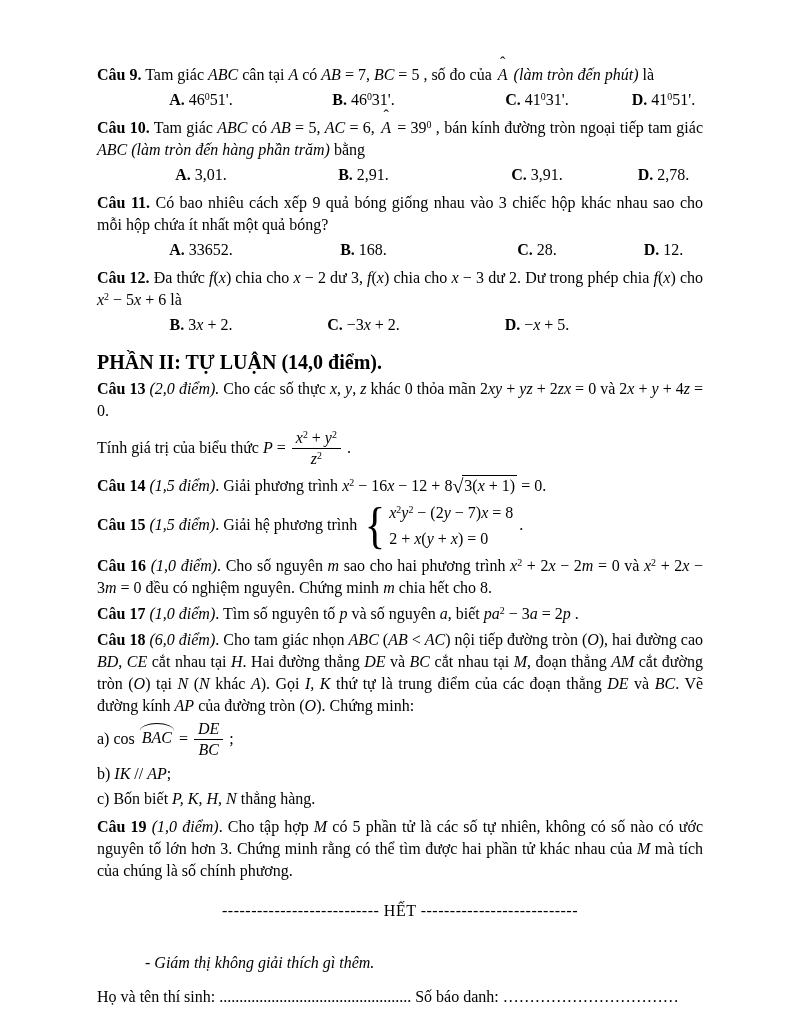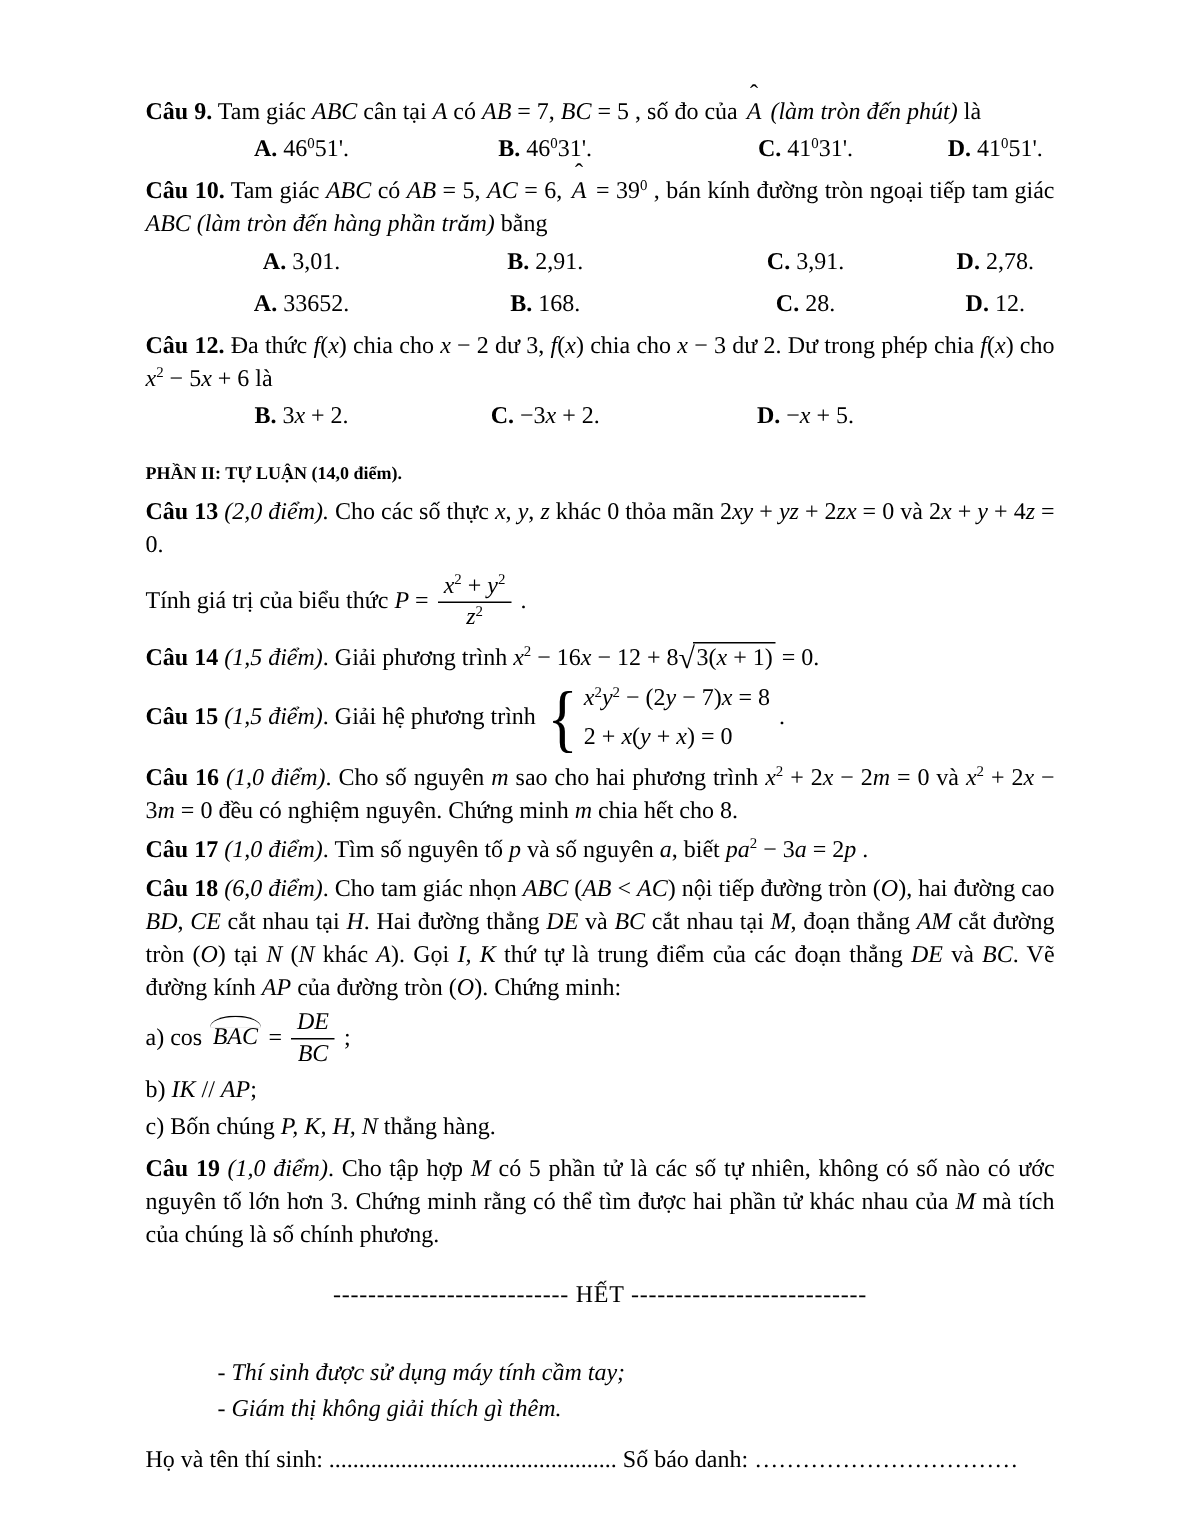--- a/index.html
+++ b/index.html
@@ -8,21 +8,21 @@
     font-family:"Liberation Serif","DejaVu Serif",serif;
     font-size:16px;line-height:22px;
   }
   .page{box-sizing:border-box;width:792px;height:1024px;padding:64px 89px 0 97px;}
   .para{margin:0;text-align:justify;}
   .mcq{margin:0 0 2px 0;}
   .opts{display:grid;grid-template-columns:152px 173px 174px auto;margin:3px 0 6px 28px;text-align:center;}
   .opt{white-space:nowrap;}
   .opt-label{font-weight:bold;}
   .opt-label::after{content:" ";}
-  .part2-heading{font-size:12px;font-weight:bold;margin:15px 0 5px 0;}
+  .part2-heading{font-size:20px;font-weight:bold;margin:15px 0 5px 0;}
   .mt4{margin-top:4px;}
   .mt6{margin-top:6px;}
   .formula-line{margin:7px 0 5px 0;}
   .sub{margin:3px 0 2px 0;}
   .het{text-align:center;margin:18px 0 0 0;letter-spacing:0.5px;}
   .notes{margin:30px 0 0 48px;font-style:italic;}
   .note{margin:0 0 2px 0;}
   .cand{margin:12px 0 0 0;white-space:nowrap;overflow:hidden;}
   
   .s-b{font-weight:bold;}
@@ -67,20 +67,21 @@
     <p class="para"><span class="s-b">Câu 10.</span><span> Tam giác </span><span class="s-i">ABC</span><span> có </span><span class="s-i">AB</span><span> = 5, </span><span class="s-i">AC</span><span> = 6, </span><span class="hat"><span class="hat-mark">ˆ</span><span class="hat-base">A</span></span><span> = 39</span><span class="s-sup">0</span><span> , bán kính đường tròn ngoại tiếp tam giác </span><span class="s-i">ABC</span><span> </span><span class="s-i">(làm tròn đến hàng phần trăm)</span><span> bằng</span></p>
     <div class="opts">
       <span class="opt"><span class="opt-label">A.</span><span class="opt-body"><span>3,01.</span></span></span>
       <span class="opt"><span class="opt-label">B.</span><span class="opt-body"><span>2,91.</span></span></span>
       <span class="opt"><span class="opt-label">C.</span><span class="opt-body"><span>3,91.</span></span></span>
       <span class="opt"><span class="opt-label">D.</span><span class="opt-body"><span>2,78.</span></span></span>
     </div>
   </section>
 
   <section class="mcq">
+    <p class="para"><span class="s-b">Câu 11.</span><span> Có bao nhiêu cách xếp 9 quả bóng giống nhau vào 3 chiếc hộp khác nhau sao cho mỗi hộp chứa ít nhất một quả bóng?</span></p>
     <div class="opts">
       <span class="opt"><span class="opt-label">A.</span><span class="opt-body"><span>33652.</span></span></span>
       <span class="opt"><span class="opt-label">B.</span><span class="opt-body"><span>168.</span></span></span>
       <span class="opt"><span class="opt-label">C.</span><span class="opt-body"><span>28.</span></span></span>
       <span class="opt"><span class="opt-label">D.</span><span class="opt-body"><span>12.</span></span></span>
     </div>
   </section>
 
   <section class="mcq">
     <p class="para"><span class="s-b">Câu 12.</span><span> Đa thức </span><span class="s-i">f</span><span>(</span><span class="s-i">x</span><span>) chia cho </span><span class="s-i">x</span><span> − 2 dư 3, </span><span class="s-i">f</span><span>(</span><span class="s-i">x</span><span>) chia cho </span><span class="s-i">x</span><span> − 3 dư 2. Dư trong phép chia </span><span class="s-i">f</span><span>(</span><span class="s-i">x</span><span>) cho </span><span class="s-i">x</span><span class="s-sup">2</span><span> − 5</span><span class="s-i">x</span><span> + 6 là</span></p>
@@ -102,25 +103,24 @@
         <span class="cases-col">
           <span class="cases-row"><span class="s-i">x</span><span class="s-sup">2</span><span class="s-i">y</span><span class="s-sup">2</span><span> − (2</span><span class="s-i">y</span><span> − 7)</span><span class="s-i">x</span><span> = 8</span></span>
           <span class="cases-row"><span>2 + </span><span class="s-i">x</span><span>(</span><span class="s-i">y</span><span> + </span><span class="s-i">x</span><span>) = 0</span></span>
         </span>
       </span><span> .</span></p>
   <p class="para mt4"><span class="s-b">Câu 16 </span><span class="s-i">(1,0 điểm)</span><span>. Cho số nguyên </span><span class="s-i">m</span><span> sao cho hai phương trình </span><span class="s-i">x</span><span class="s-sup">2</span><span> + 2</span><span class="s-i">x</span><span> − 2</span><span class="s-i">m</span><span> = 0 và </span><span class="s-i">x</span><span class="s-sup">2</span><span> + 2</span><span class="s-i">x</span><span> − 3</span><span class="s-i">m</span><span> = 0 đều có nghiệm nguyên. Chứng minh </span><span class="s-i">m</span><span> chia hết cho 8.</span></p>
   <p class="para mt4"><span class="s-b">Câu 17 </span><span class="s-i">(1,0 điểm)</span><span>. Tìm số nguyên tố </span><span class="s-i">p</span><span> và số nguyên </span><span class="s-i">a</span><span>, biết </span><span class="s-i">pa</span><span class="s-sup">2</span><span> − 3</span><span class="s-i">a</span><span> = 2</span><span class="s-i">p</span><span> .</span></p>
   <p class="para mt4"><span class="s-b">Câu 18 </span><span class="s-i">(6,0 điểm)</span><span>. Cho tam giác nhọn </span><span class="s-i">ABC</span><span> (</span><span class="s-i">AB</span><span> &lt; </span><span class="s-i">AC</span><span>) nội tiếp đường tròn (</span><span class="s-i">O</span><span>), hai đường cao </span><span class="s-i">BD</span><span>, </span><span class="s-i">CE</span><span> cắt nhau tại </span><span class="s-i">H</span><span>. Hai đường thẳng </span><span class="s-i">DE</span><span> và </span><span class="s-i">BC</span><span> cắt nhau tại </span><span class="s-i">M</span><span>, đoạn thẳng </span><span class="s-i">AM</span><span> cắt đường tròn (</span><span class="s-i">O</span><span>) tại </span><span class="s-i">N</span><span> (</span><span class="s-i">N</span><span> khác </span><span class="s-i">A</span><span>). Gọi </span><span class="s-i">I, K</span><span> thứ tự là trung điểm của các đoạn thẳng </span><span class="s-i">DE</span><span> và </span><span class="s-i">BC</span><span>. Vẽ đường kính </span><span class="s-i">AP</span><span> của đường tròn (</span><span class="s-i">O</span><span>). Chứng minh:</span></p>
   <p class="para sub"><span>a) cos </span><span class="arc"><span class="s-i">BAC</span></span><span> = </span><span class="frac"><span class="num"><span class="s-i">DE</span></span><span class="den"><span class="s-i">BC</span></span></span><span> ;</span></p>
   <p class="para sub"><span>b) </span><span class="s-i">IK</span><span> // </span><span class="s-i">AP</span><span>;</span></p>
-  <p class="para sub"><span>c) Bốn chúng </span><span class="s-i">P, K, H, N</span><span> thẳng hàng.</span></p>
+  <p class="para sub"><span>c) Bốn biết </span><span class="s-i">P, K, H, N</span><span> thẳng hàng.</span></p>
   <p class="para mt6"><span class="s-b">Câu 19 </span><span class="s-i">(1,0 điểm)</span><span>. Cho tập hợp </span><span class="s-i">M</span><span> có 5 phần tử là các số tự nhiên, không có số nào có ước nguyên tố lớn hơn 3. Chứng minh rằng có thể tìm được hai phần tử khác nhau của </span><span class="s-i">M</span><span> mà tích của chúng là số chính phương.</span></p>
 
   <p class="het">--------------------------- HẾT ---------------------------</p>
 
   <div class="notes">
-    <p class="note">- Thí sinh được sử dụng máy tính cầm tay;</p>
     <p class="note">- Giám thị không giải thích gì thêm.</p>
   </div>
 
   <p class="cand"><span>Họ và tên thí sinh: </span><span>................................................</span><span> Số báo danh: </span><span>……………………………</span></p>
 
 </main>
 
 </body></html>

